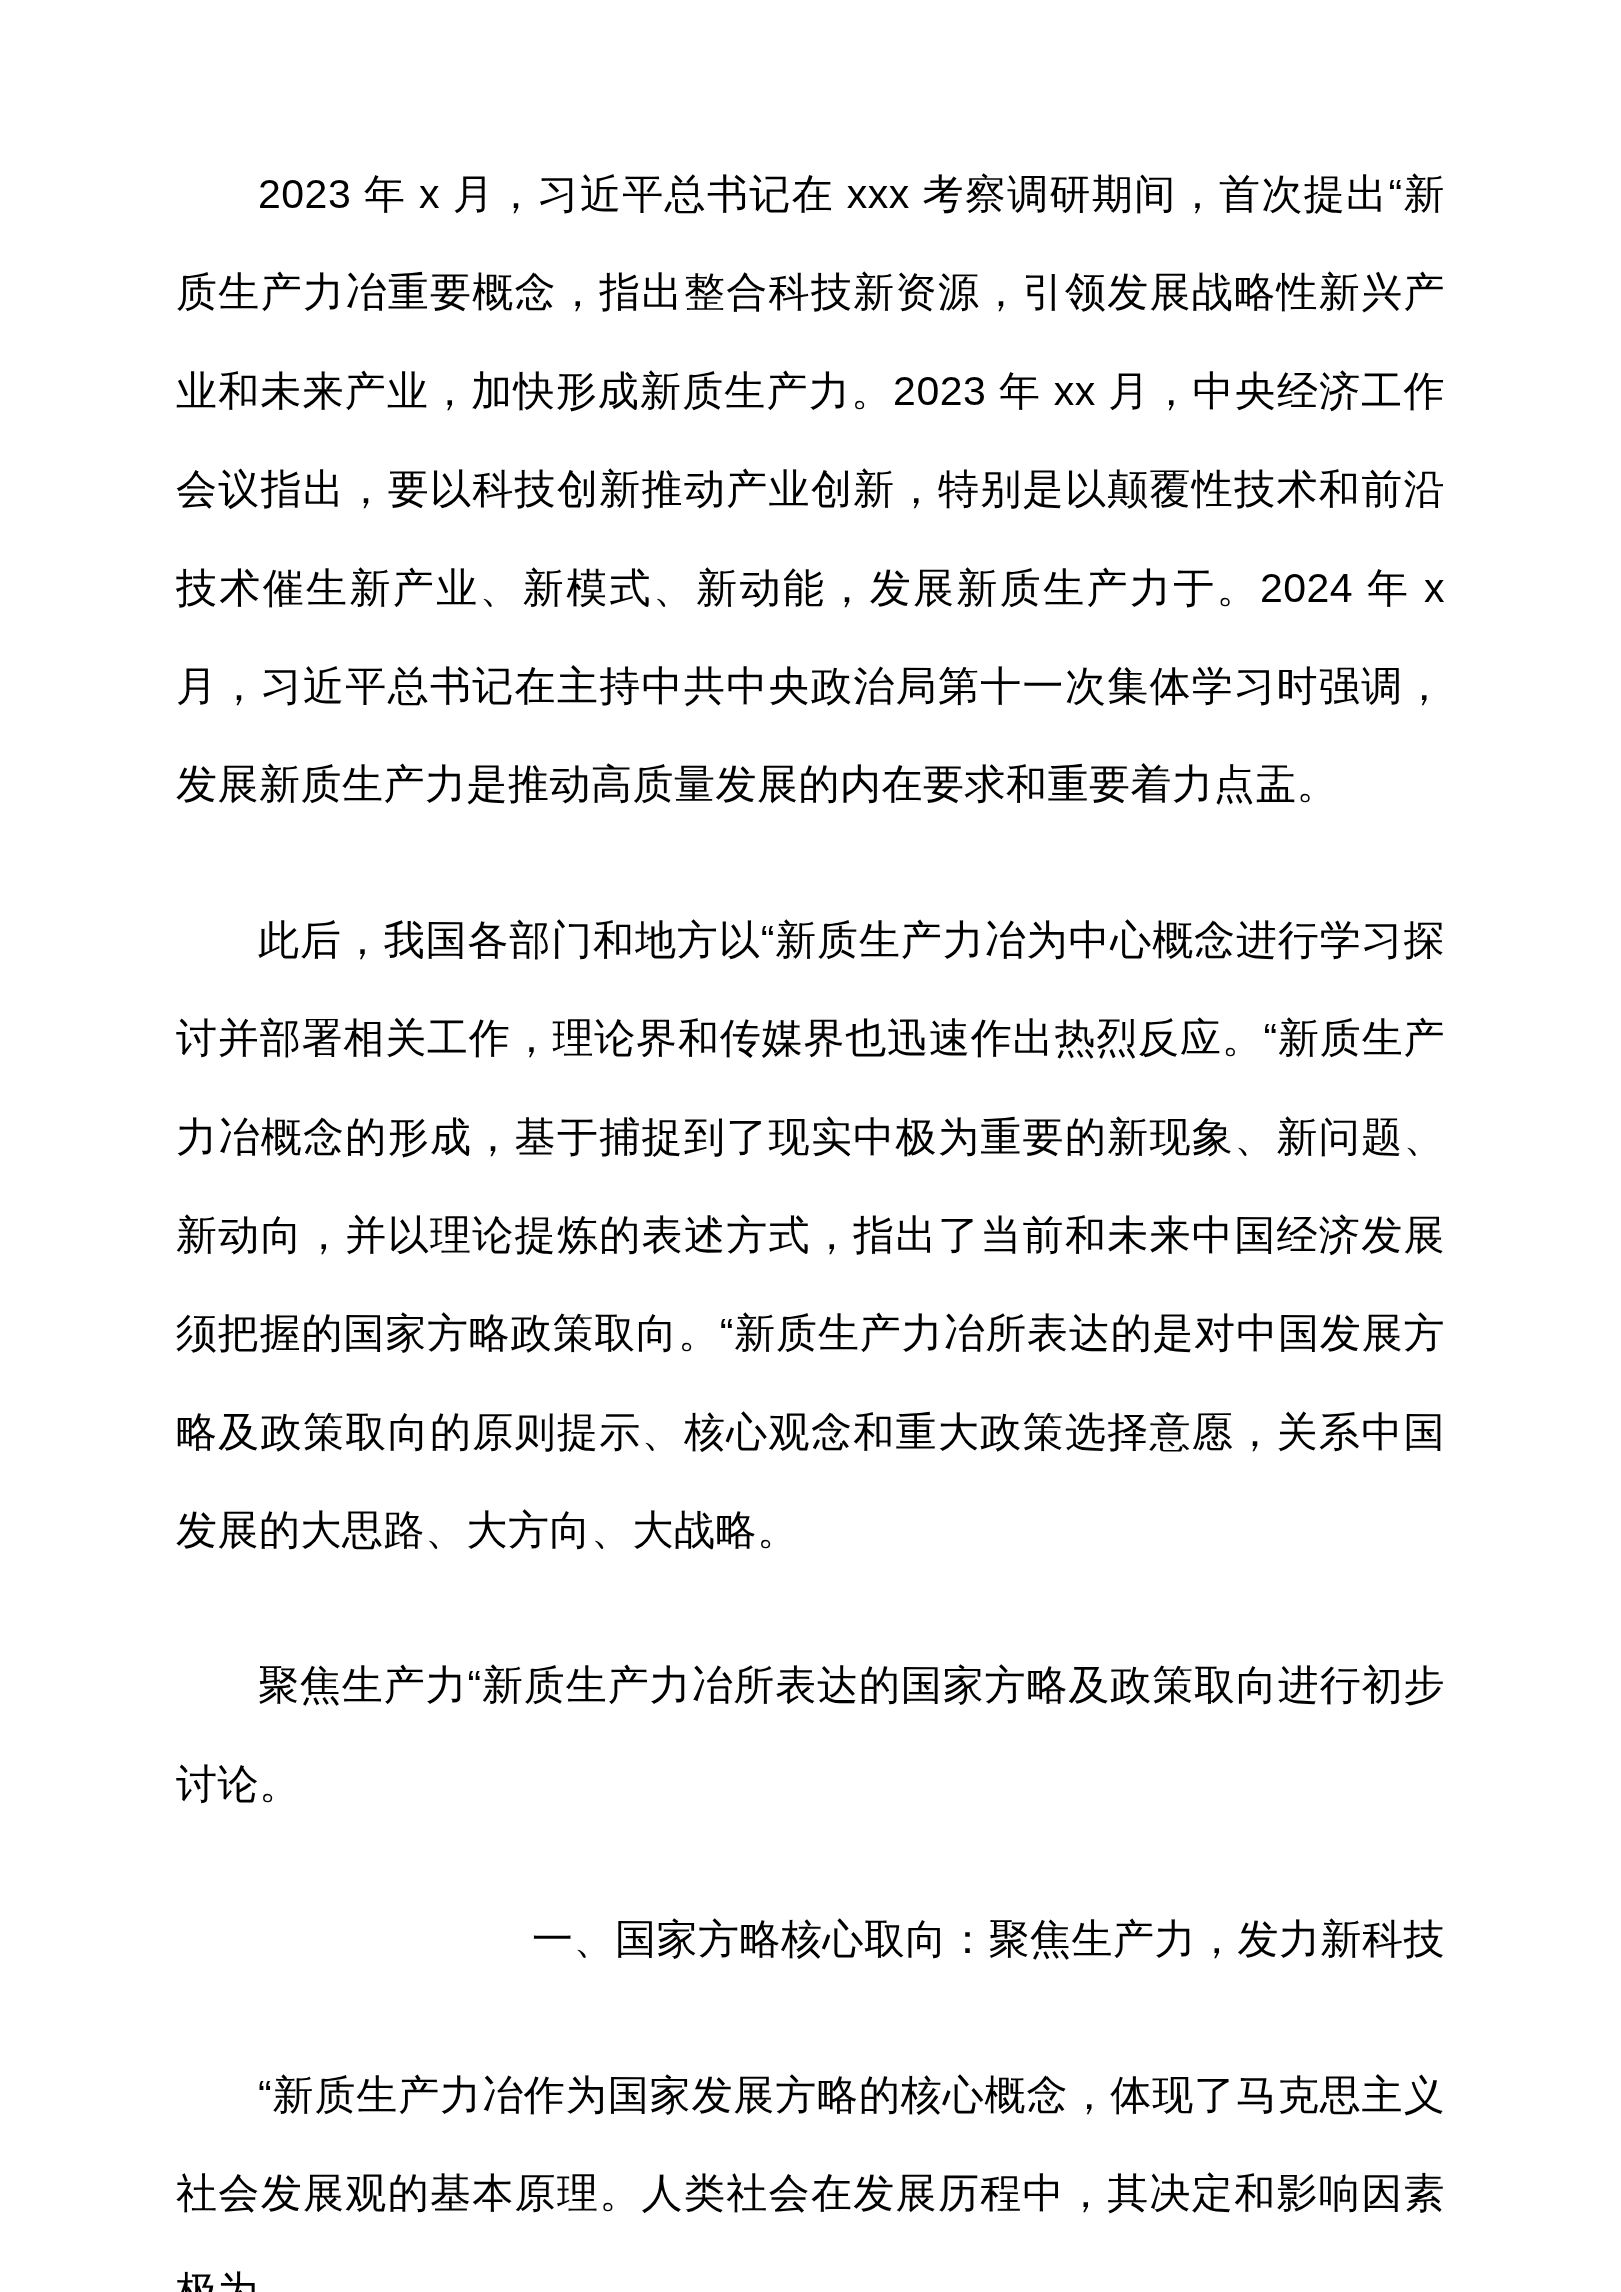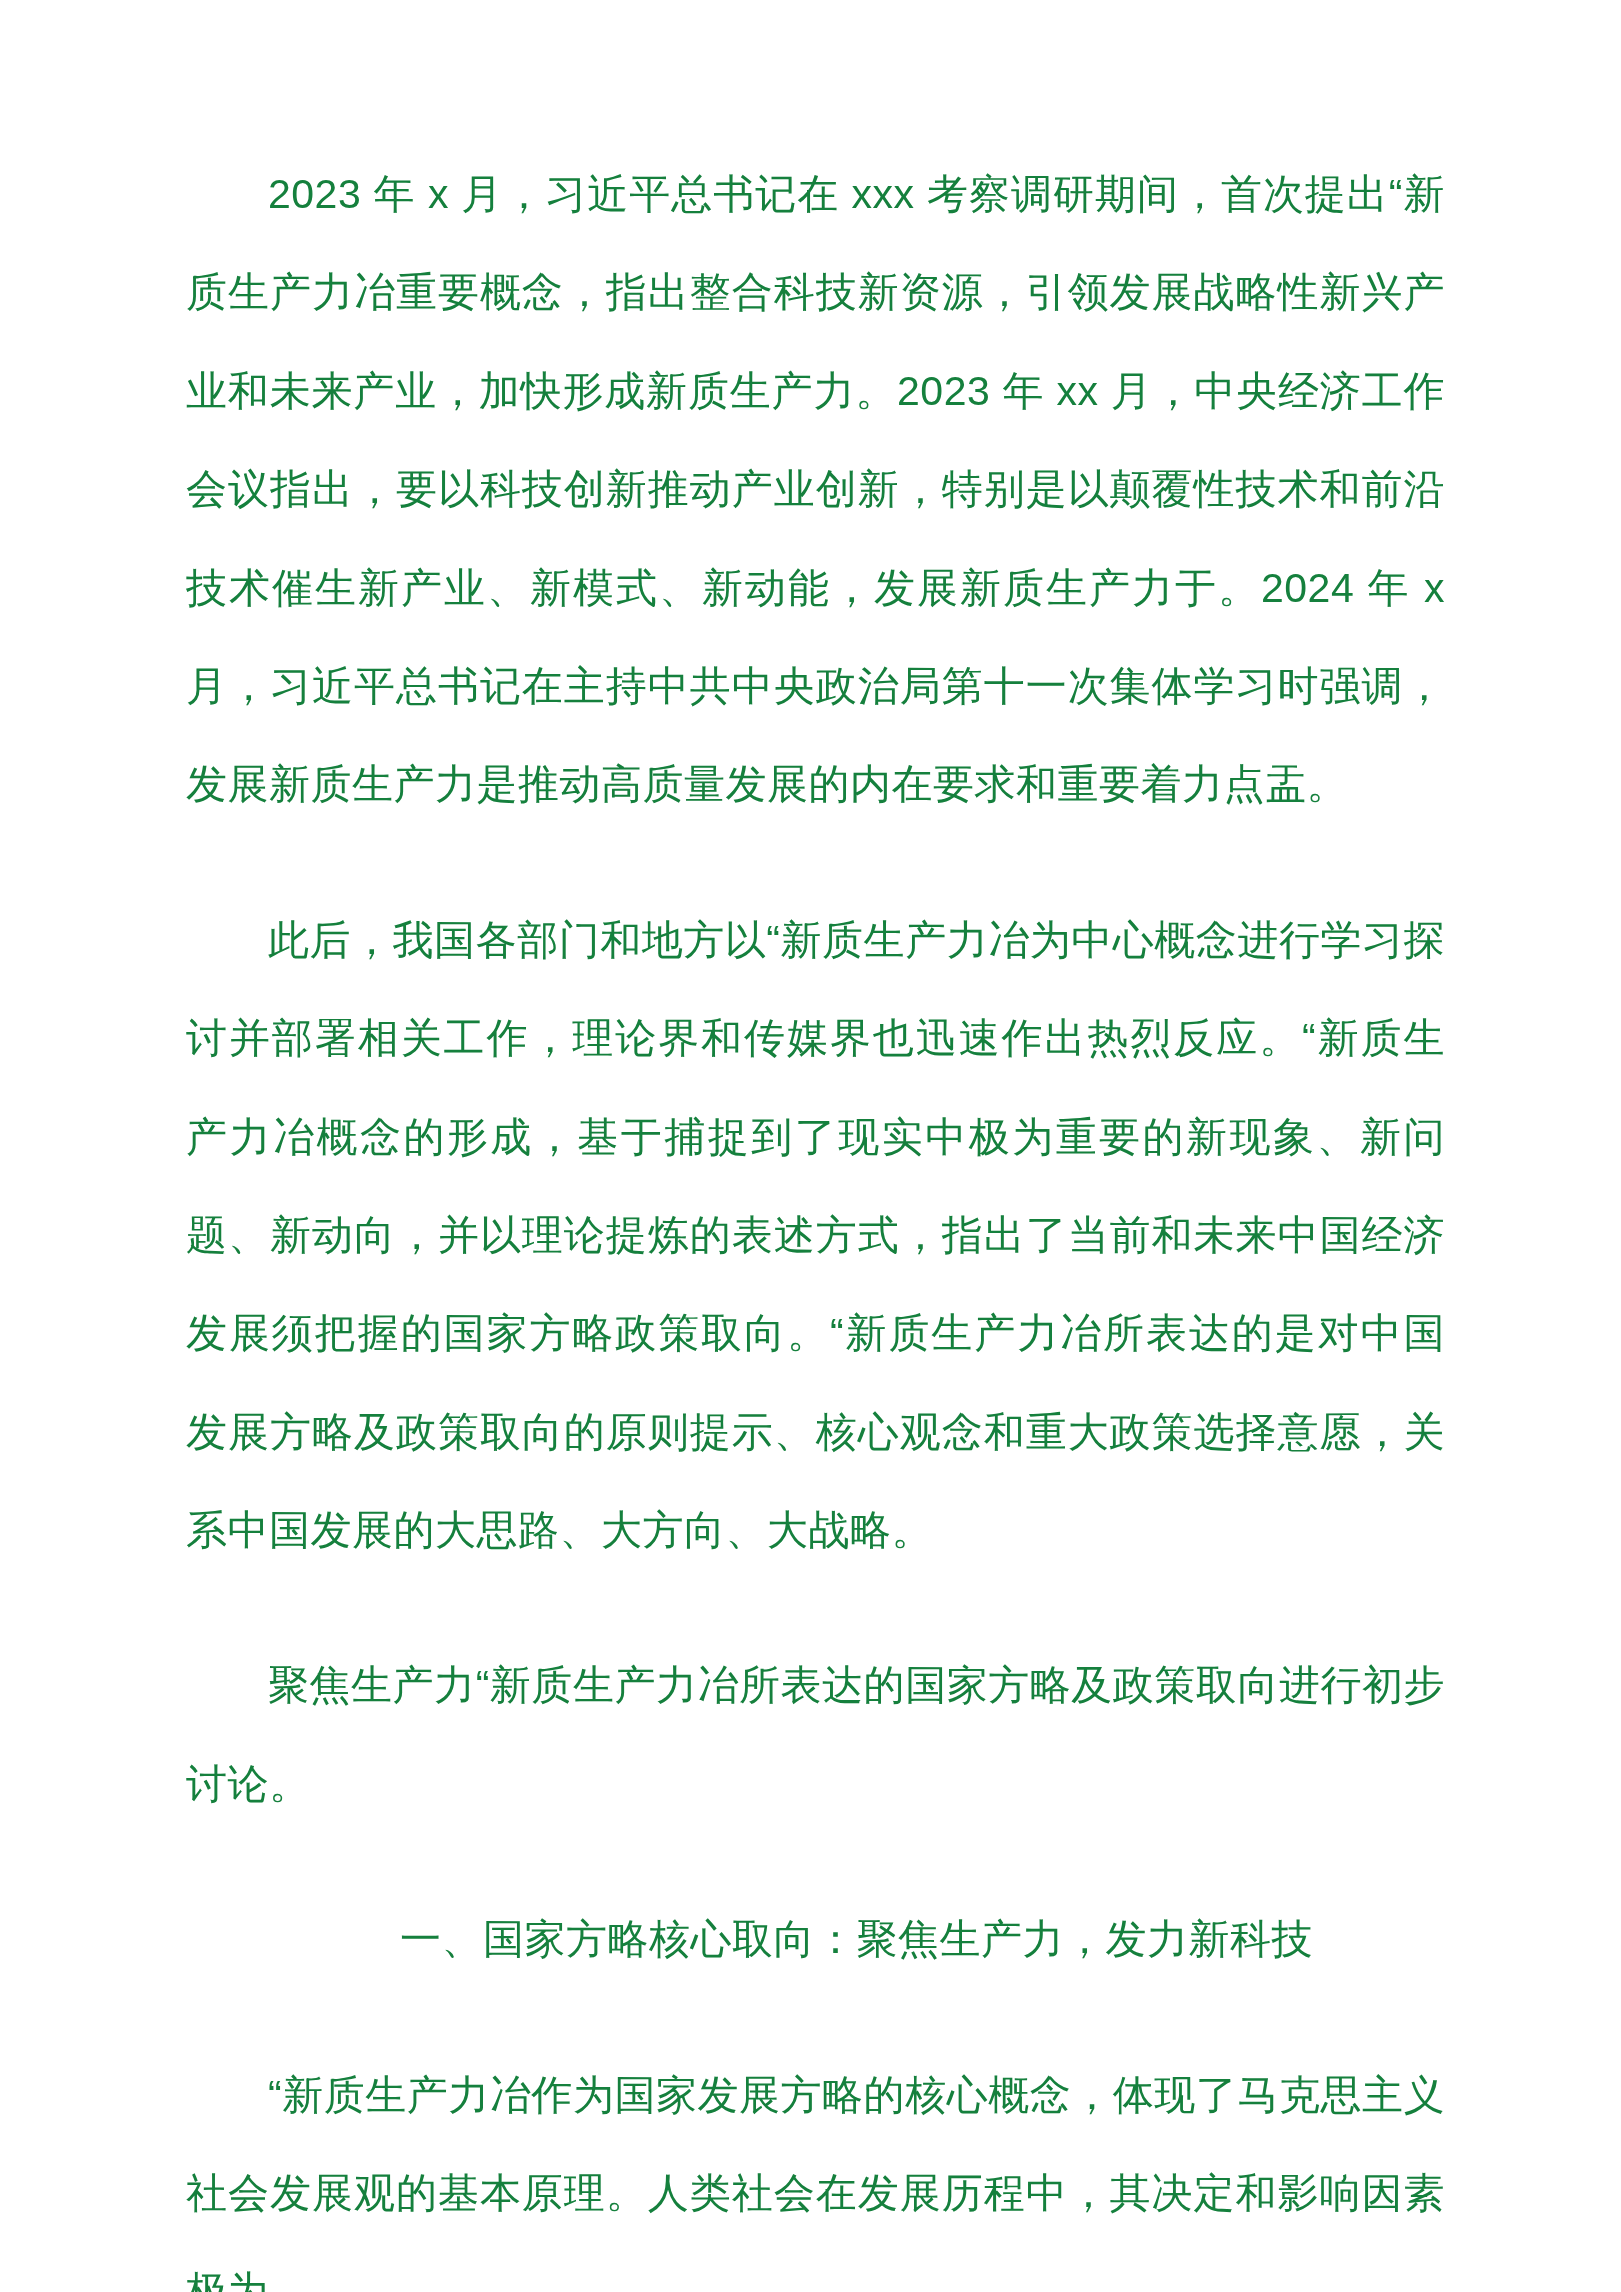--- a/index.html
+++ b/index.html
@@ -15,33 +15,33 @@
       overflow: hidden;
       font-family: "Liberation Sans", "DejaVu Sans", sans-serif;
     }
     .content {
       position: absolute;
       left: 176px;
       right: 176px;
       top: 145px;
     }
     .content p {
-      margin: 0 0 57px 10px;
+      margin: 0 0 57px 0;
       font-size: 41px;
       line-height: 2.4;
-      color: #15803d;
+      color: #000000;
       text-indent: 2em;
       text-align: justify;
       text-justify: inter-ideograph;
       word-break: break-all;
       letter-spacing: 0.5px;
       font-weight: 400;
     }
     .content p.heading {
-      text-align: center;
+      text-align: right;
       word-break: keep-all;
     }
     .content p:last-child {
       margin-bottom: 0;
     }
   </style>
 </head>
 <body>
 
 <div class="page">

